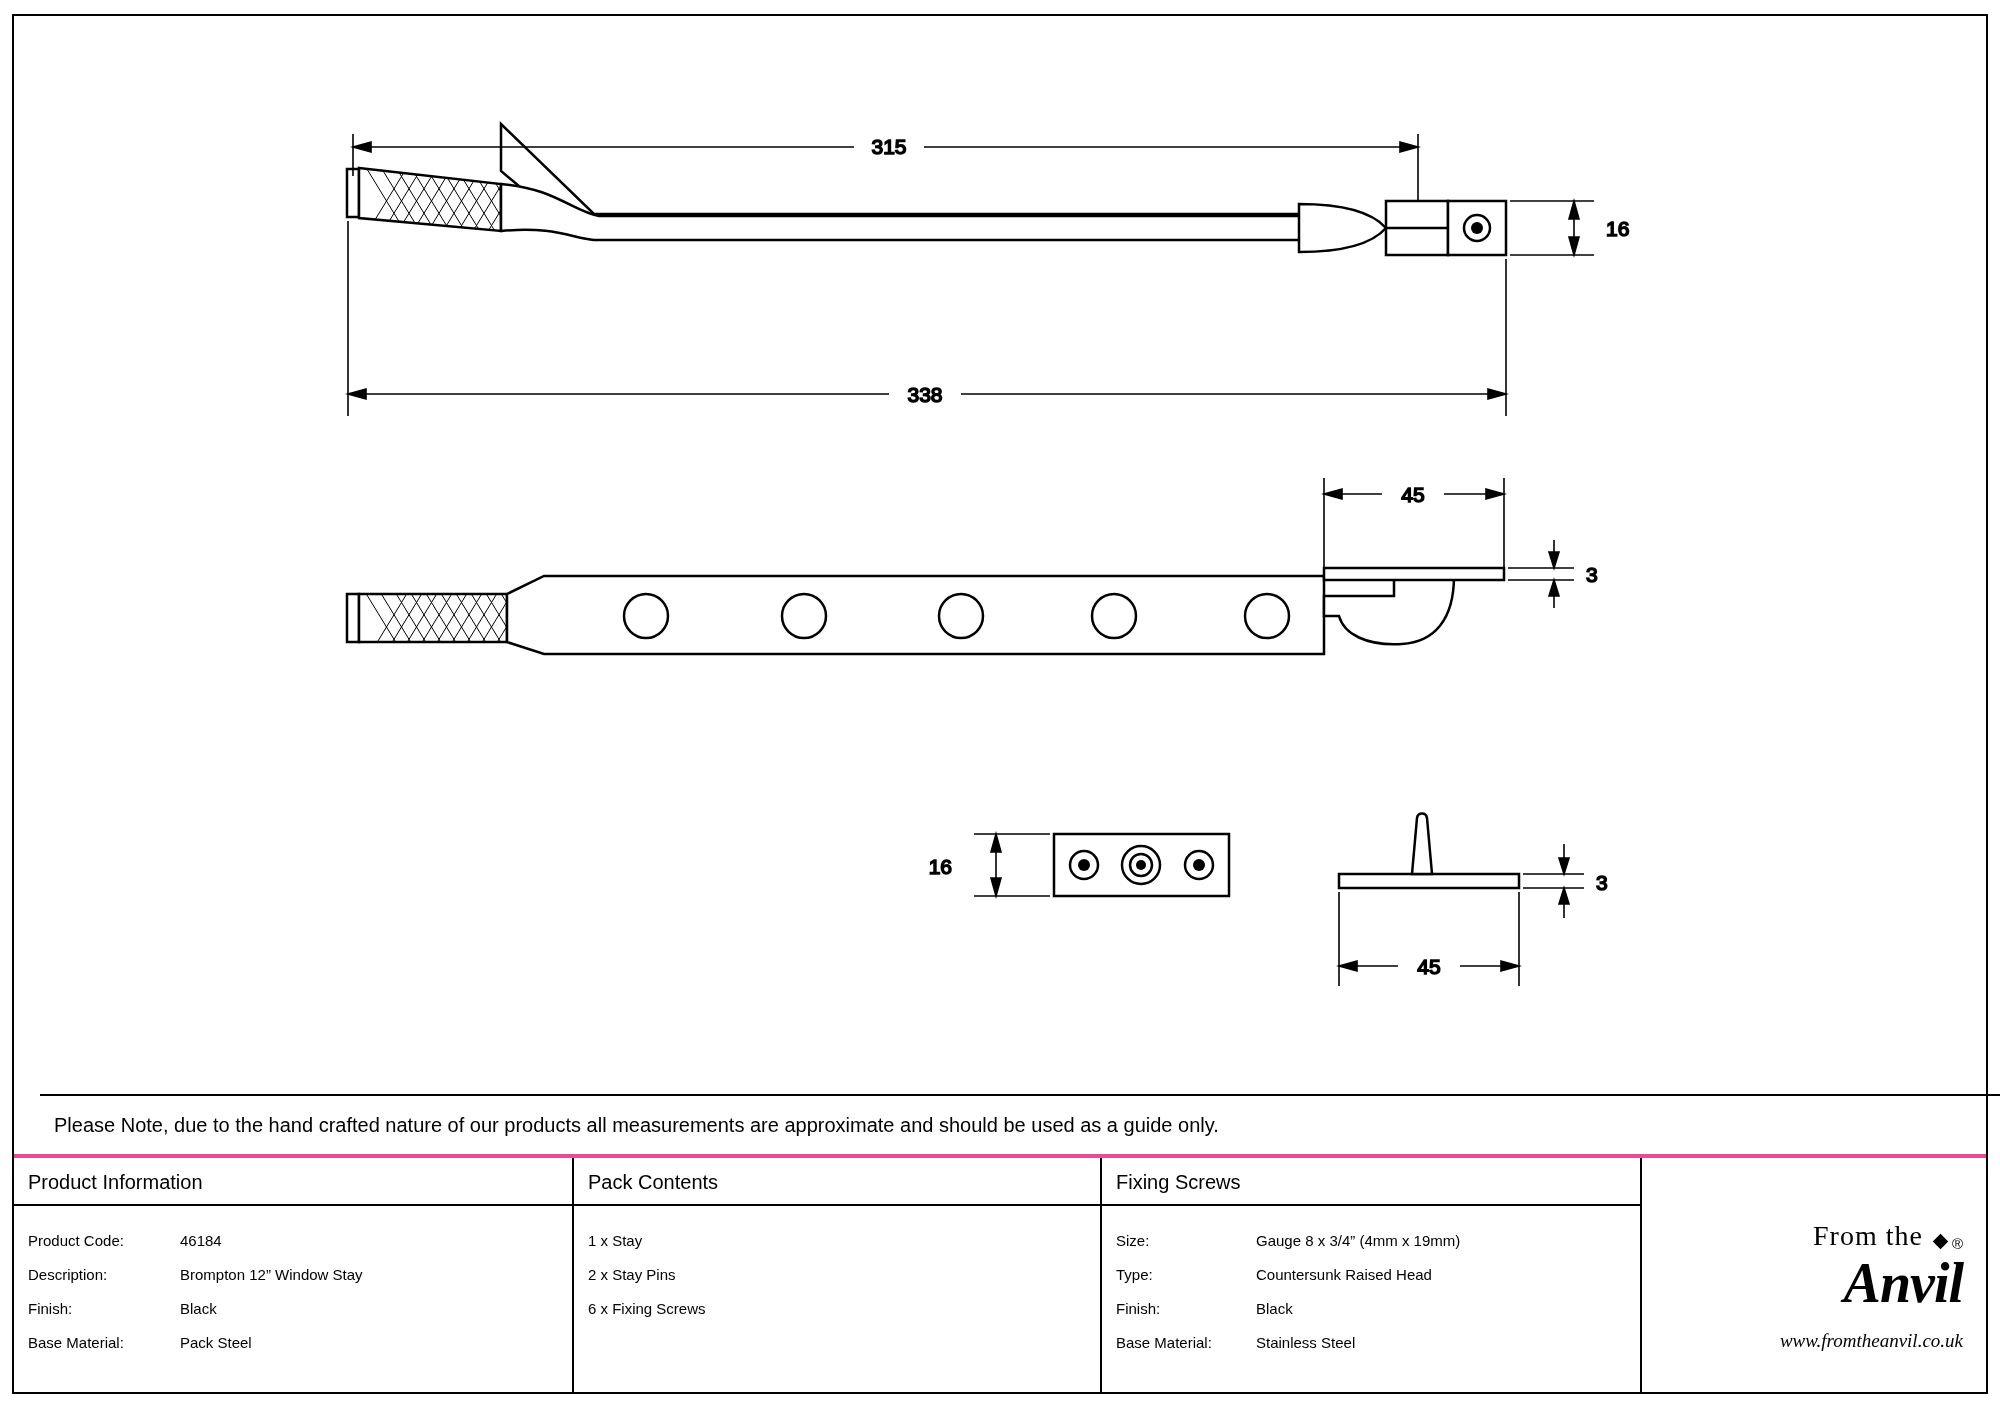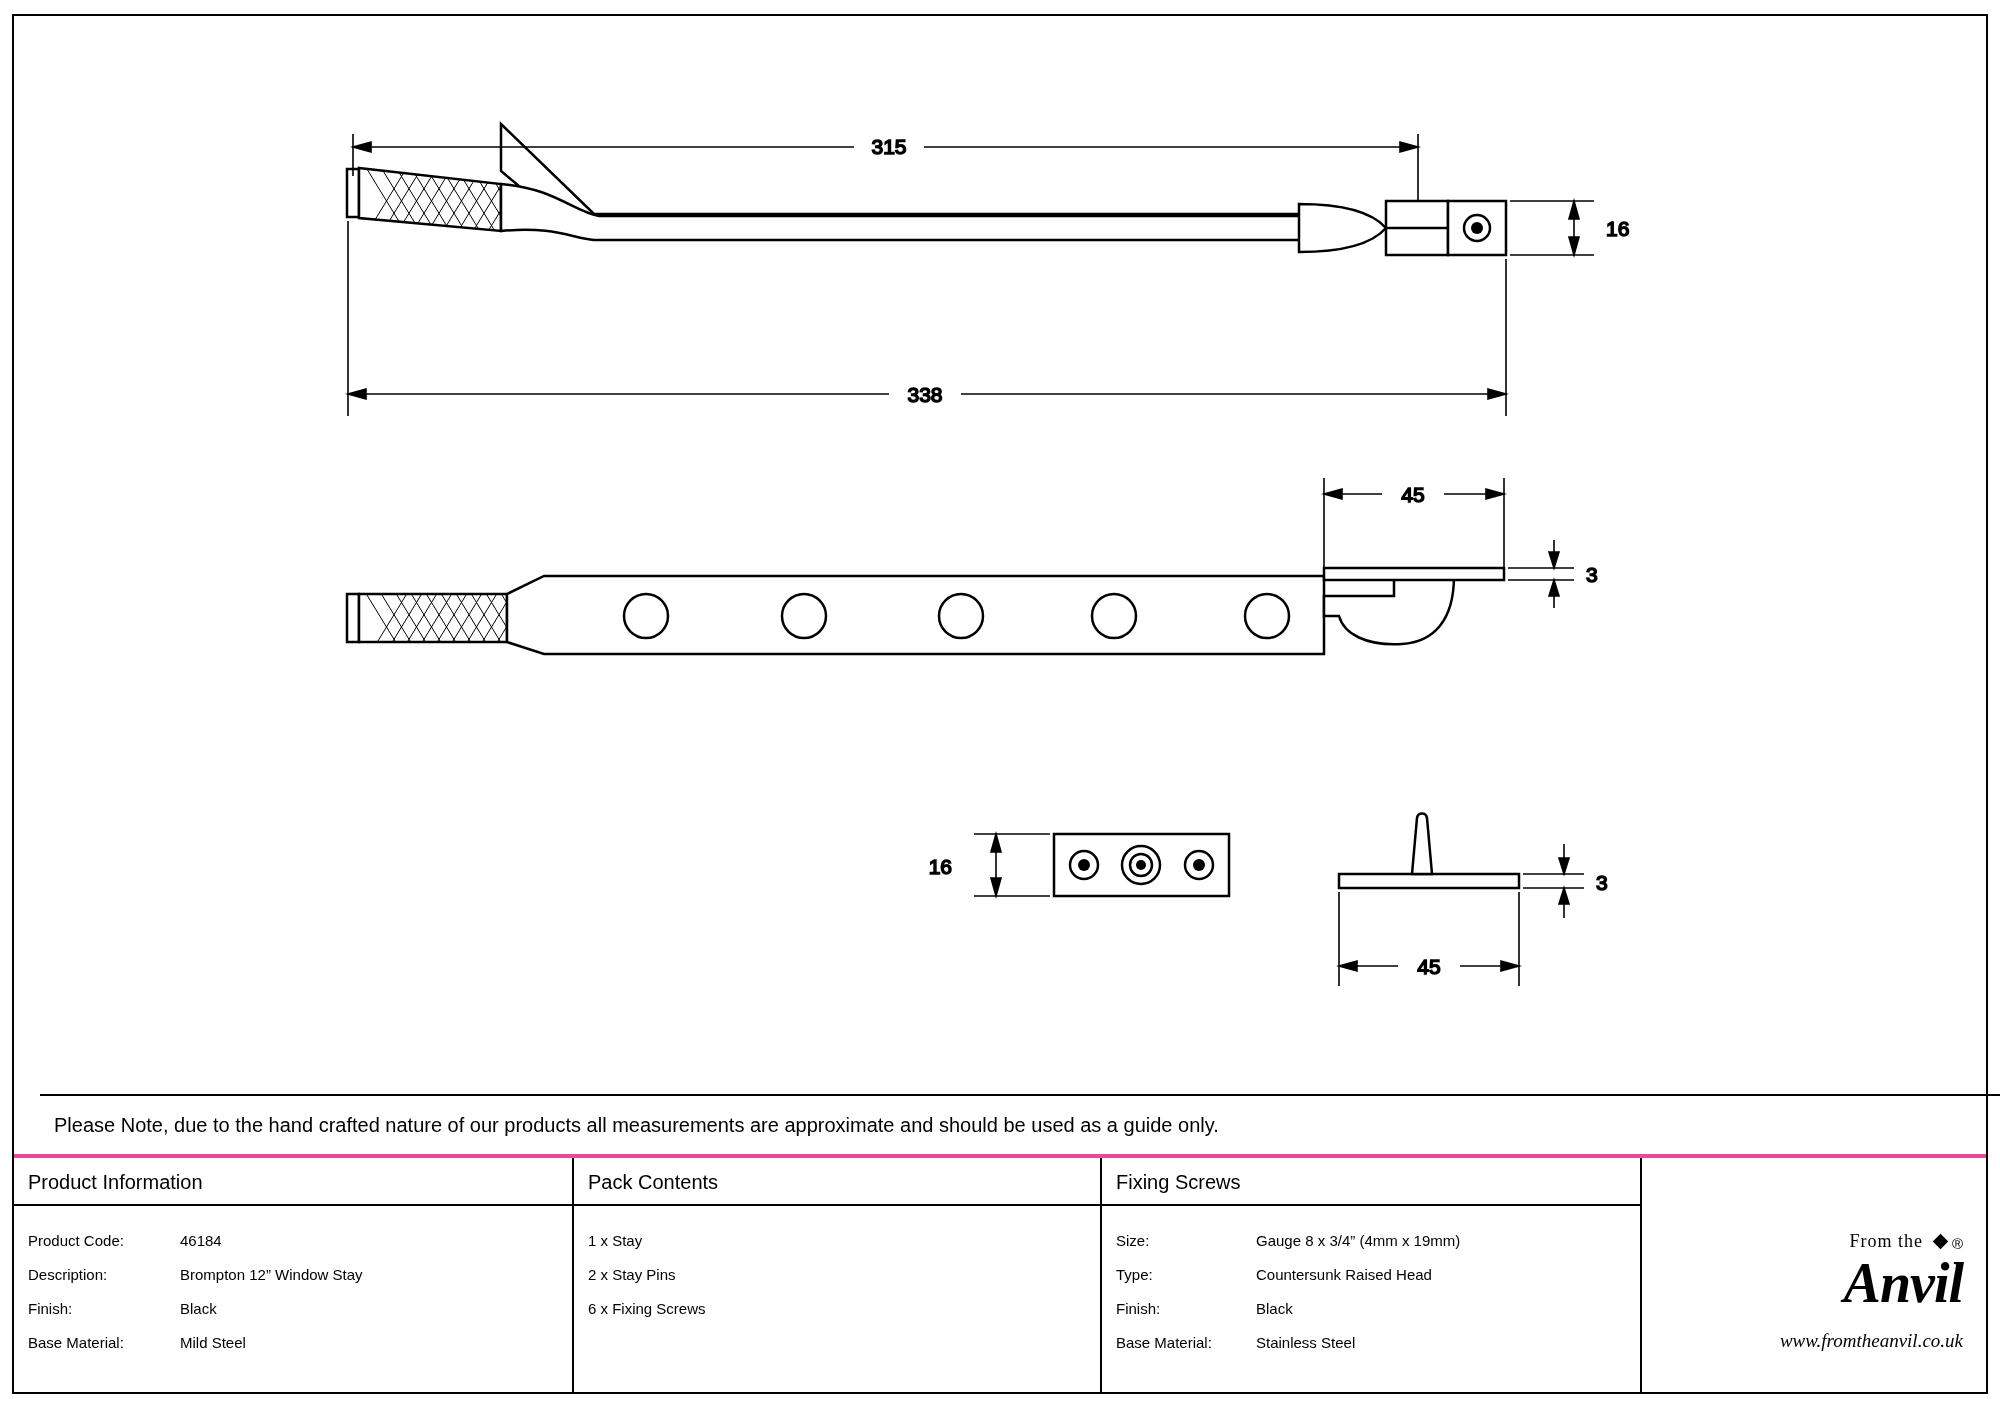--- a/index.html
+++ b/index.html
@@ -25,21 +25,21 @@
   .kv{display:flex;line-height:34px;}
   .kv .k{width:152px;}
   .kv .v{flex:1;}
   .plain{line-height:34px;}
   .c3 .kv .k{width:140px;}
 
   
   .logo{position:absolute;left:0;top:0;width:342px;height:238px;display:flex;align-items:center;justify-content:center;}
   .logoinner{width:300px;height:150px;position:relative;}
   .lg-top{display:flex;align-items:flex-end;justify-content:flex-end;height:42px;}
-  .lg-fromthe{font-size:18px;font-family:"Liberation Serif",serif;letter-spacing:1px;margin-right:6px;}
+  .lg-fromthe{font-size:28px;font-family:"Liberation Serif",serif;letter-spacing:1px;margin-right:6px;}
   .lg-diamond{width:11px;height:11px;background:#000;transform:rotate(45deg);margin:0 6px 5px 6px;}
   .lg-reg{font-size:15px;vertical-align:top;}
   .lg-anvil{font-size:56px;font-family:"Liberation Serif",serif;font-weight:bold;font-style:italic;letter-spacing:-1px;line-height:62px;text-align:right;}
   .lg-url{font-size:19px;font-family:"Liberation Serif",serif;font-style:italic;text-align:right;margin-top:16px;}
   .lg-wrap{position:absolute;right:0;top:8px;text-align:right;}
 </style>
 </head>
 <body>
 
 <div class="sheet">
@@ -214,21 +214,21 @@
           <div class="kv">
             <div class="k">Description:</div>
             <div class="v">Brompton 12” Window Stay</div>
           </div>
           <div class="kv">
             <div class="k">Finish:</div>
             <div class="v">Black</div>
           </div>
           <div class="kv">
             <div class="k">Base Material:</div>
-            <div class="v">Mild Steel</div>
+            <div class="v">Pack Steel</div>
           </div>
         </div>
       </div>
 
       <div class="col c2">
         <div class="colhead">Pack Contents</div>
         <div class="colbody">
           <div class="plain">1 x Stay</div>
           <div class="plain">2 x Stay Pins</div>
           <div class="plain">6 x Fixing Screws</div>

